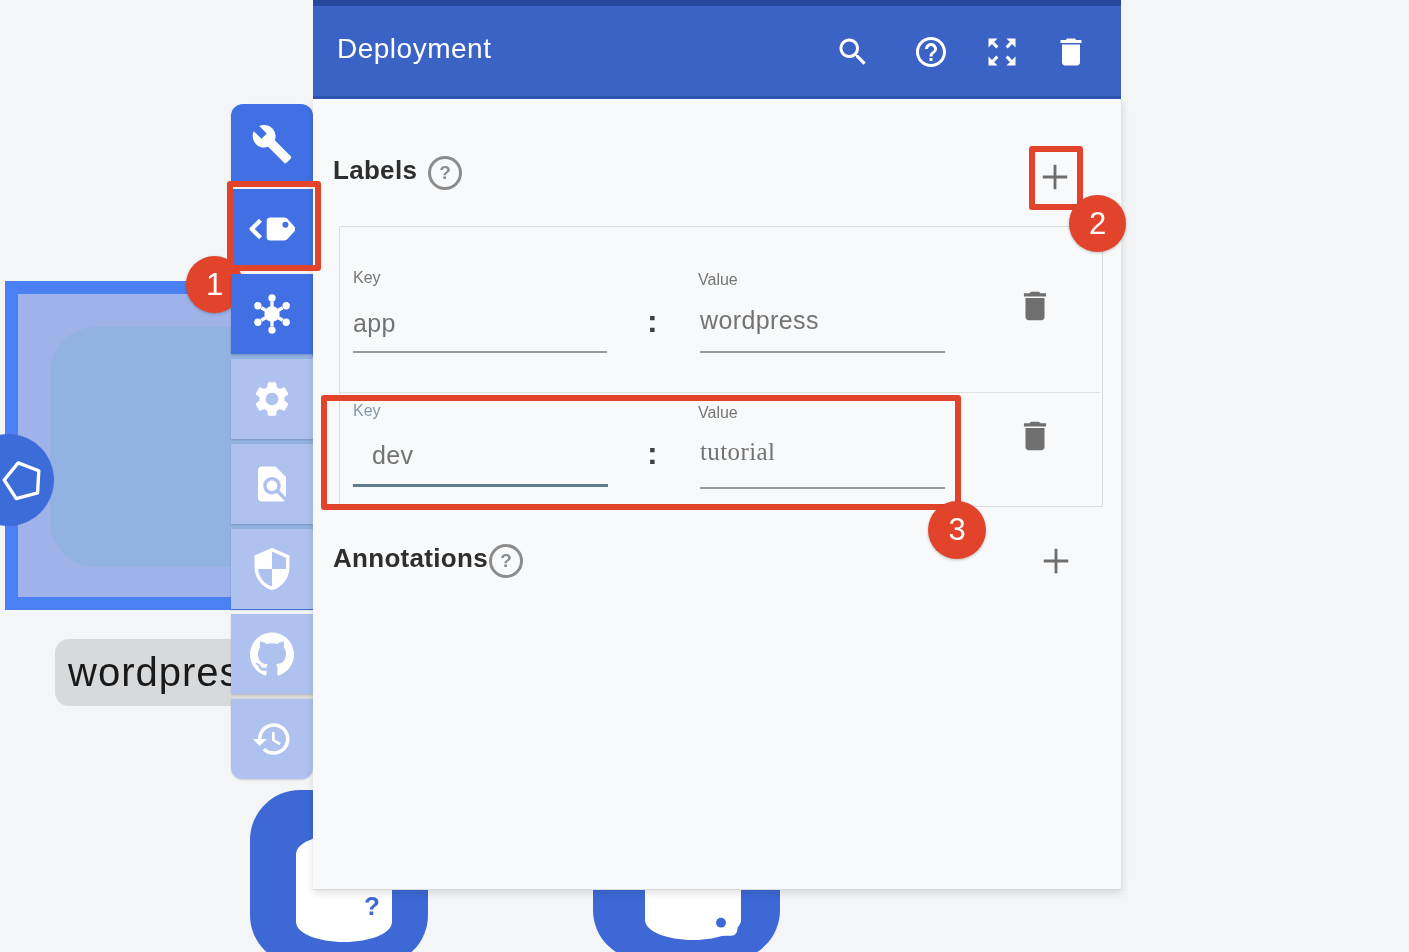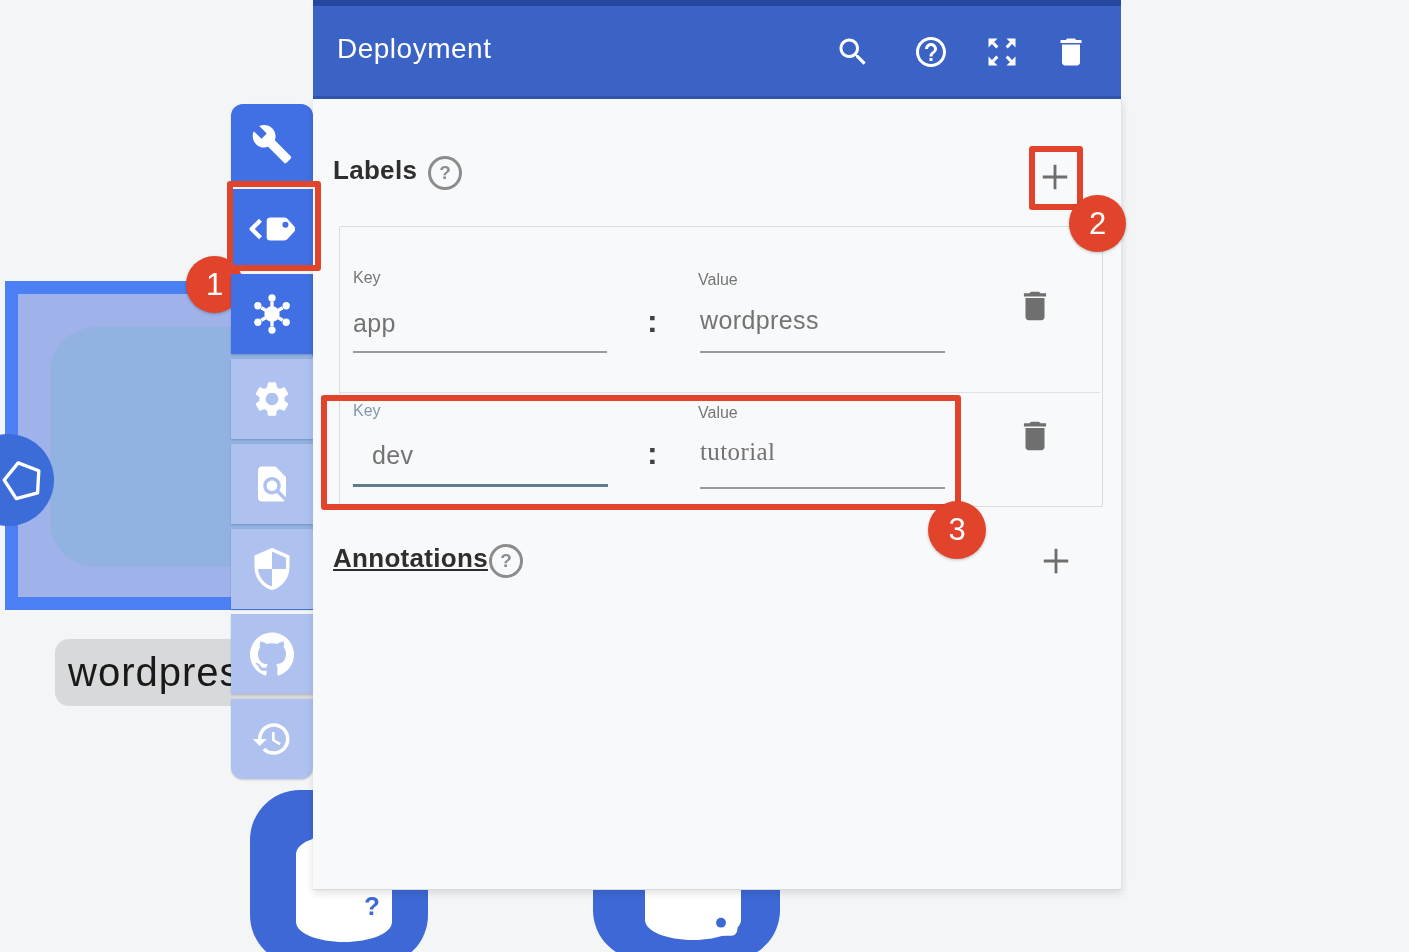--- a/index.html
+++ b/index.html
@@ -272,21 +272,21 @@
 
   <svg class="abs" style="left:703px;top:318px;" width="38" height="38" viewBox="0 0 24 24">
     <path fill="#6F6F6F" d="M6 19c0 1.1.9 2 2 2h8c1.1 0 2-.9 2-2V7H6v12zM19 4h-3.5l-1-1h-5l-1 1H5v2h14V4z"></path>
   </svg>
 
   <div class="abs red-box row2-highlight"></div>
   <div class="abs step-badge badge-3">
     <span>3</span>
   </div>
 
-  <div class="abs section-title" style="left:20px;top:444px;text-decoration:underline;">Annotations</div>
+  <div class="abs section-title" style="left:20px;top:444px;">Annotations</div>
   <div class="abs help-circle" style="left:176px;top:445px;">
     <span>?</span>
   </div>
   <svg class="abs" style="left:727px;top:446px;" width="32" height="32" viewBox="0 0 34 34">
     <path d="M17 4 L17 30 M4 17 L30 17" stroke="#6E6E6E" stroke-width="3" fill="none"></path>
   </svg>
 
 </div>
 
 </body></html>

